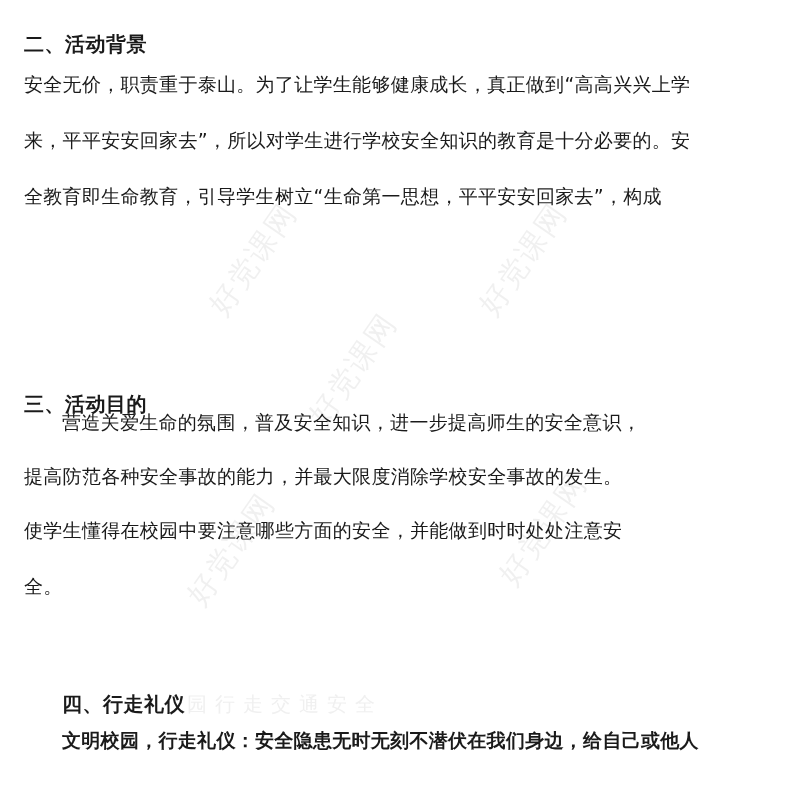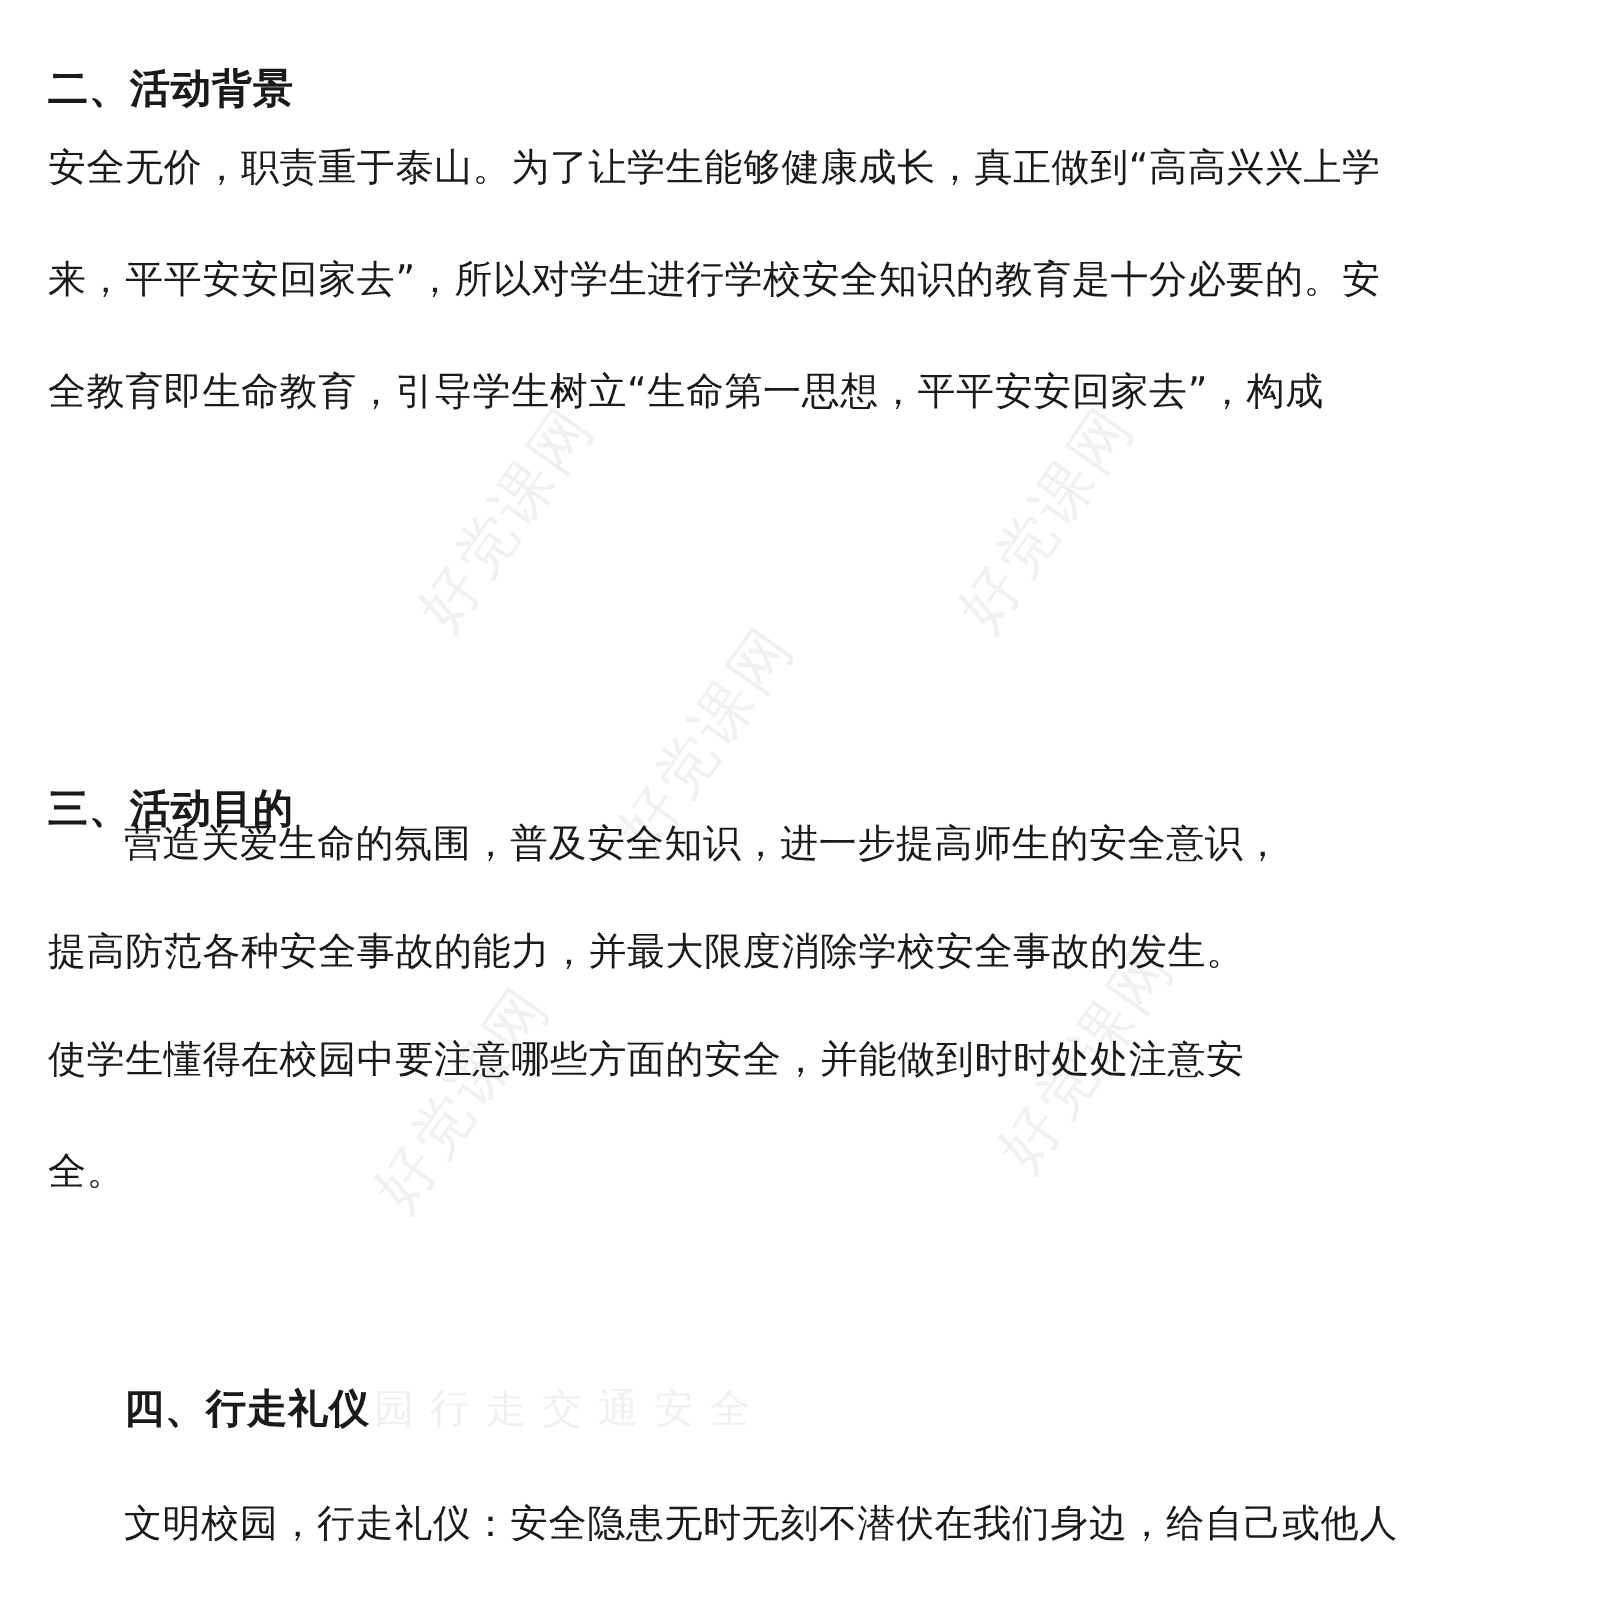--- a/index.html
+++ b/index.html
@@ -69,15 +69,15 @@
 
   <div class="line heading" style="top:356px;margin-top:36px;">三、活动目的</div>
   <div class="line indent" style="top:410px;">营造关爱生命的氛围，普及安全知识，进一步提高师生的安全意识，</div>
   <div class="line" style="top:464px;">提高防范各种安全事故的能力，并最大限度消除学校安全事故的发生。</div>
   <div class="line" style="top:518px;text-align:center;">使学生懂得在校园中要注意哪些方面的安全，并能做到时时处处注意安</div>
   <div class="line" style="top:574px;">全。</div>
 
   <div class="line heading indent" style="top:692px;">
     <span>四、行走礼仪</span><span class="ghost">园行走交通安全</span>
   </div>
-  <div class="line indent" style="top:750px;">文明校园，行走礼仪：安全隐患无时无刻不潜伏在我们身边，给自己或他人</div>
+  <div class="line indent" style="top:728px;font-weight:bold;">文明校园，行走礼仪：安全隐患无时无刻不潜伏在我们身边，给自己或他人</div>
 
 </div>
 
 </body></html>

